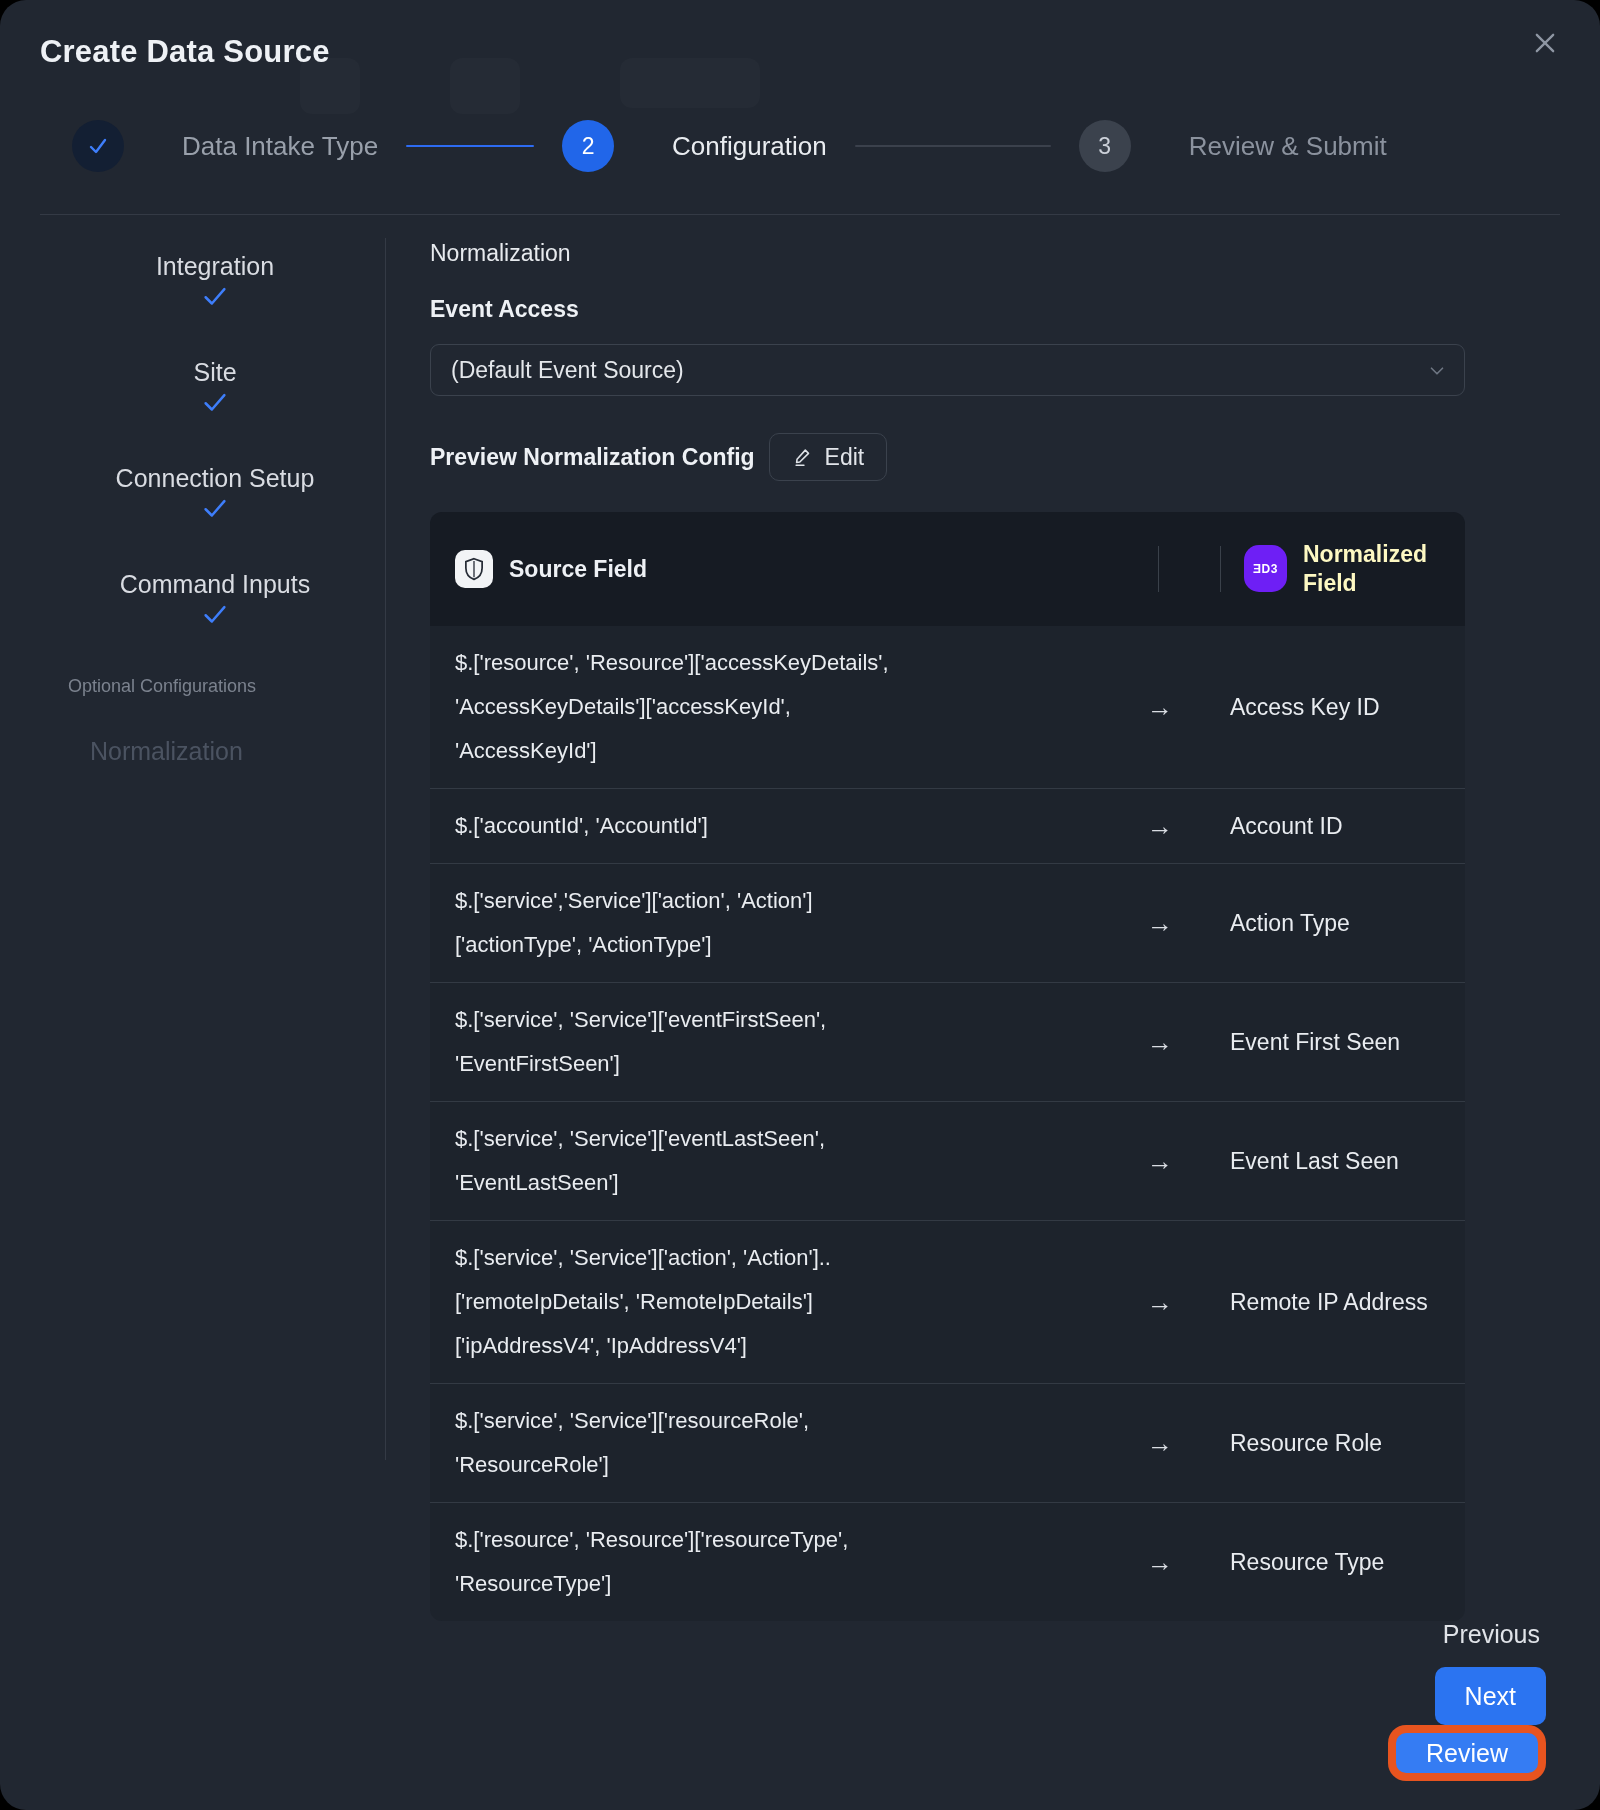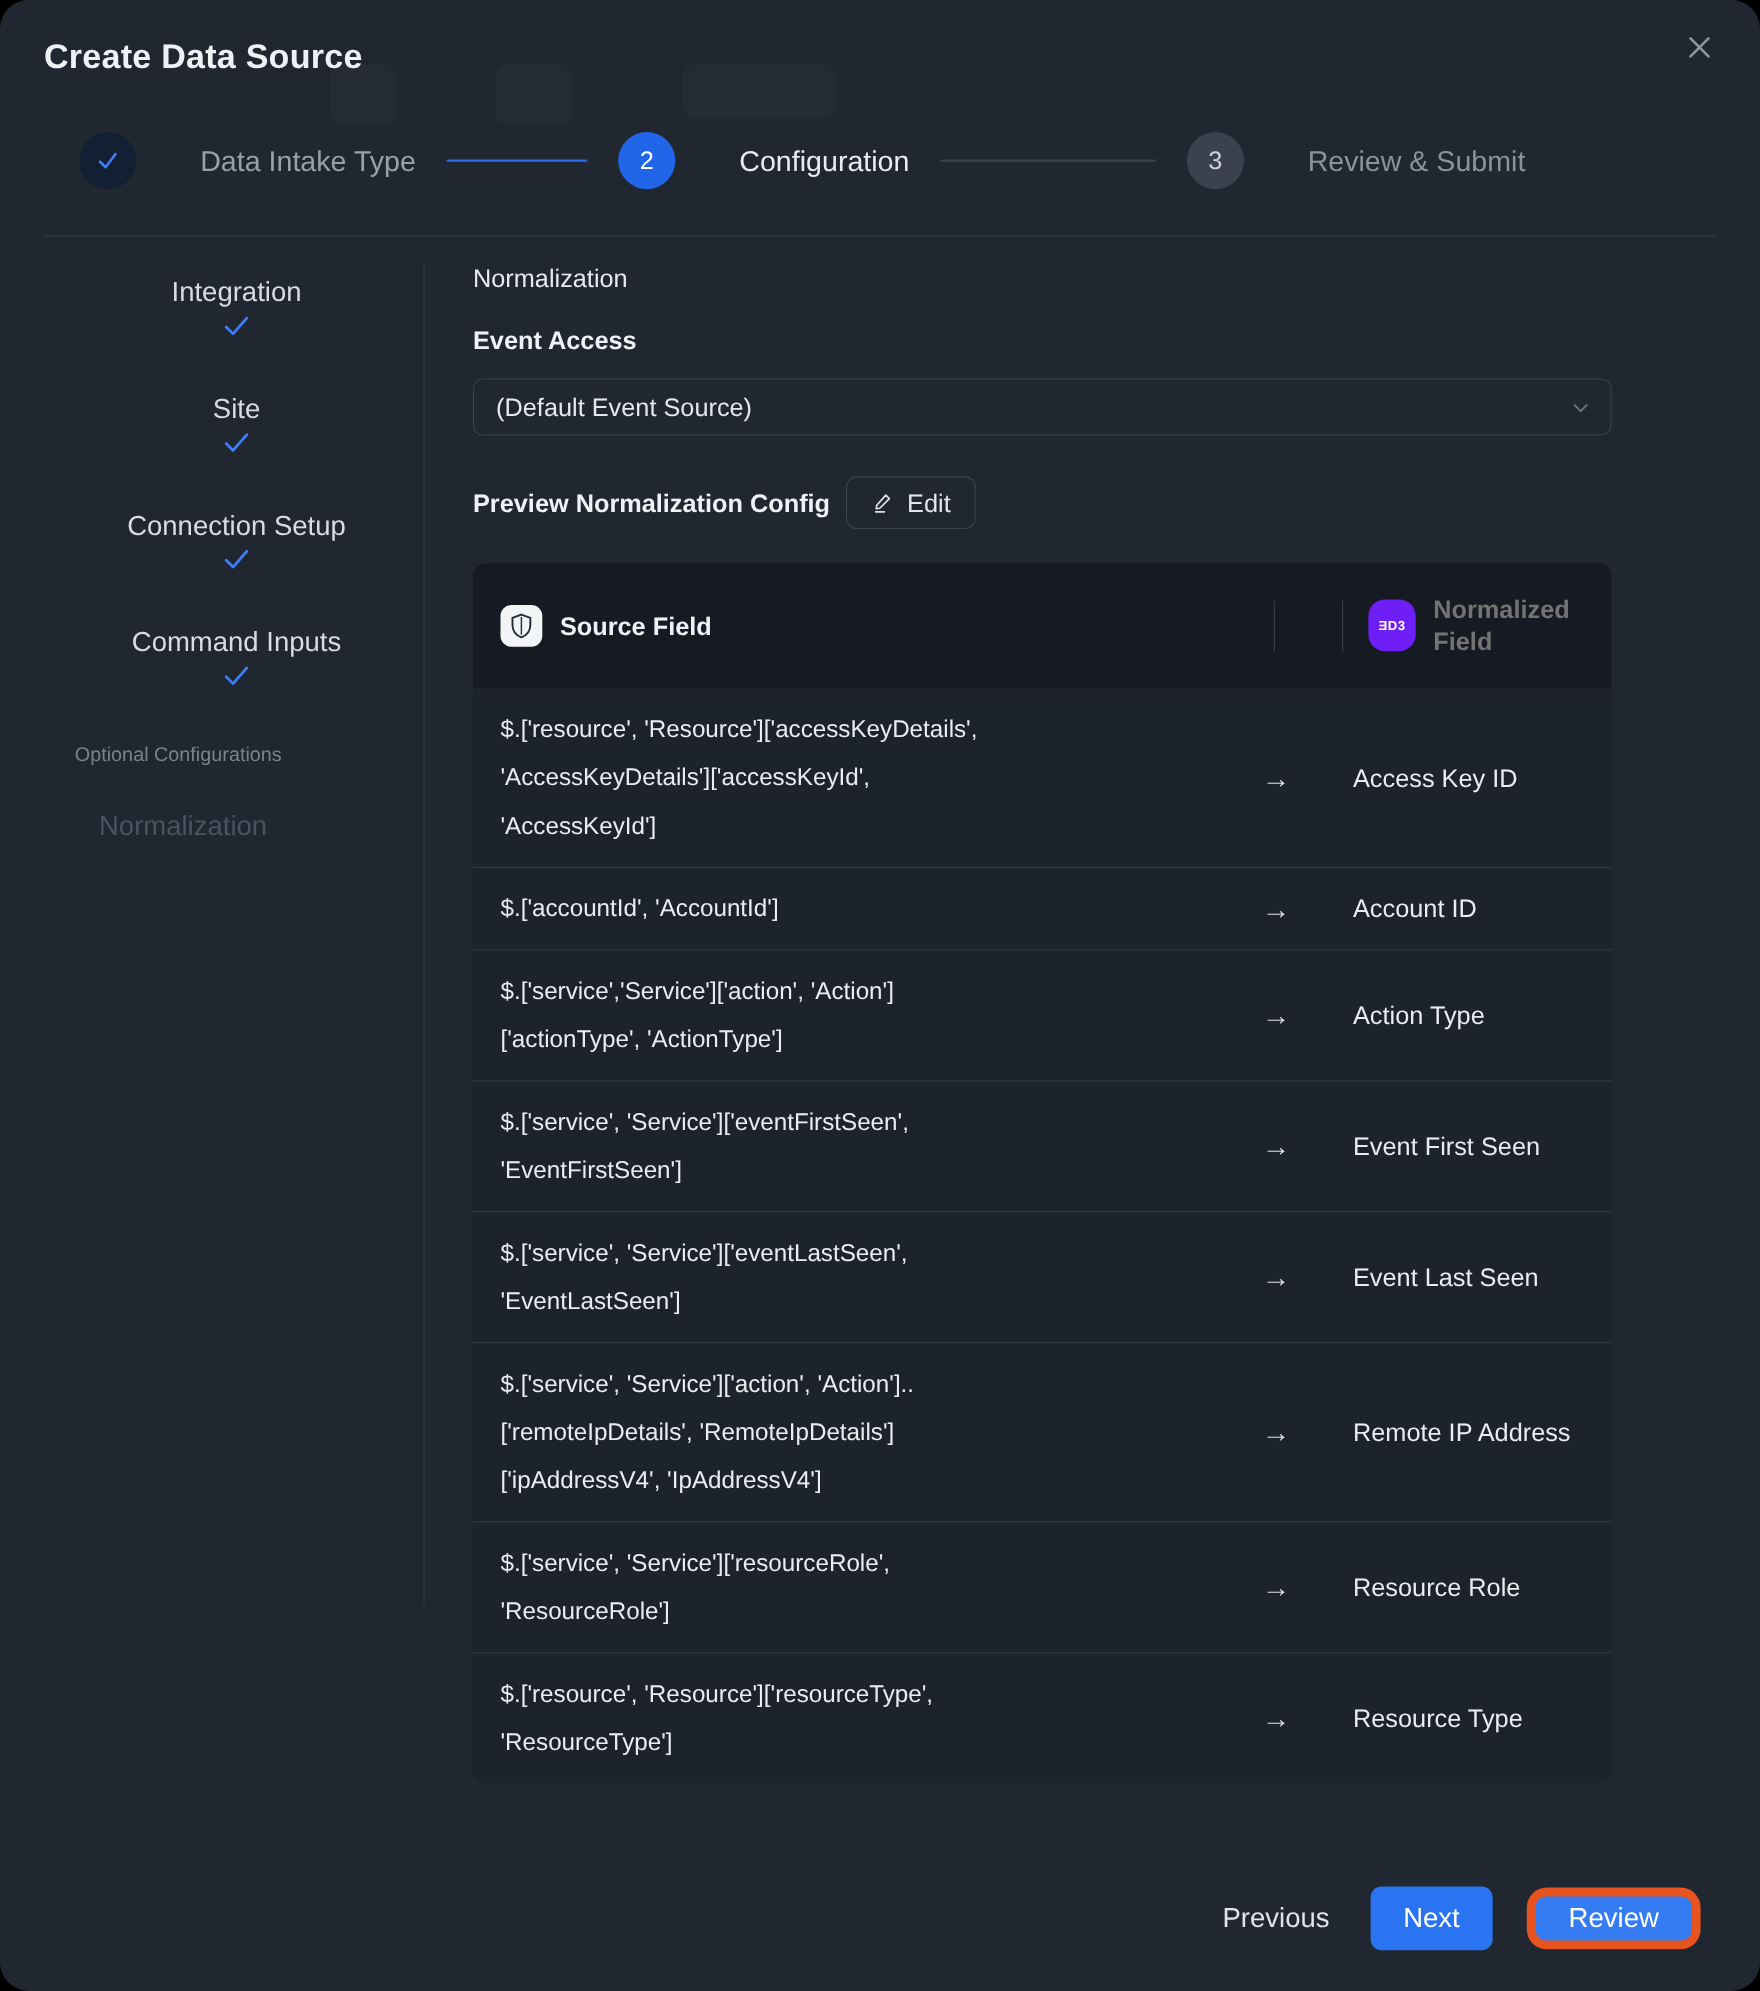--- a/index.html
+++ b/index.html
@@ -53,30 +53,30 @@
   .edit-btn span { font-size: 23px; color: #e2e5ea; }
 
   
   .map-table { margin-top: 31px; border-radius: 12px; overflow: hidden; background: #1d232c; }
   .map-header { position: relative; background: #161b23; height: 114px; display: flex; align-items: center; padding-left: 25px; }
   .shield-badge { width: 38px; height: 38px; background: #f2f4f6; border-radius: 10px; display: flex; align-items: center; justify-content: center; flex: 0 0 auto; }
   .source-header { font-size: 23px; font-weight: bold; color: #eef1f5; margin-left: 16px; }
   .hairline { position: absolute; top: 34px; width: 1px; height: 46px; background: #3a414a; }
   .hairline.h1 { left: 728px; } .hairline.h2 { left: 790px; }
   .d3-badge { position: absolute; left: 814px; top: 33px; width: 43px; height: 47px; background: #6e1ff5; border-radius: 15px; display: flex; align-items: center; justify-content: center; font-size: 12px; font-weight: bold; color: #fff; letter-spacing: .5px; }
-  .normalized-header { position: absolute; left: 873px; top: 28px; width: 150px; font-size: 23px; font-weight: bold; color: #737373; line-height: 29px; }
+  .normalized-header { position: absolute; left: 873px; top: 28px; width: 150px; font-size: 23px; font-weight: bold; color: #fef9c3; line-height: 29px; }
 
   .map-row { display: grid; grid-template-columns: 660px 140px 235px; align-items: center; border-top: 1px solid #333a44; padding: 15px 0; }
   .map-row:first-of-type { border-top: none; }
   .src-cell { padding-left: 25px; font-size: 22px; line-height: 44px; color: #e9ecf0; white-space: pre-line; }
   .arrow-cell { text-align: center; font-size: 26px; color: #d9dde3; }
   .norm-cell { font-size: 23px; color: #e9ecf0; line-height: 33px; padding-right: 10px; }
 
   
-  .footer { position: absolute; bottom: 37px; right: 54px; display: flex; align-items: center; gap: 31px; }
+  .footer { position: absolute; bottom: 37px; right: 54px; display: flex; align-items: flex-end; gap: 8px; flex-direction: column; }
   .prev-btn { background: none; border: none; font-size: 25px; color: #e0e3e8; cursor: pointer; font-family: inherit; padding: 10px 6px; }
   .next-btn { background: #2b74f1; border: none; border-radius: 10px; color: #fff; font-size: 25px; font-family: inherit; padding: 0 30px; height: 58px; cursor: pointer; }
   .review-btn { background: #357cf3; border: none; border-radius: 10px; color: #fff; font-size: 25px; font-family: inherit; padding: 0 30px; height: 40px; cursor: pointer; box-shadow: 0 0 0 8px #e7541f; margin-left: 8px; margin-right: 8px; }
 </style>
 </head>
 <body>
 
 <div class="modal">
 
   <div class="ghost" style="left:300px;top:58px;width:60px;height:56px;"></div>

